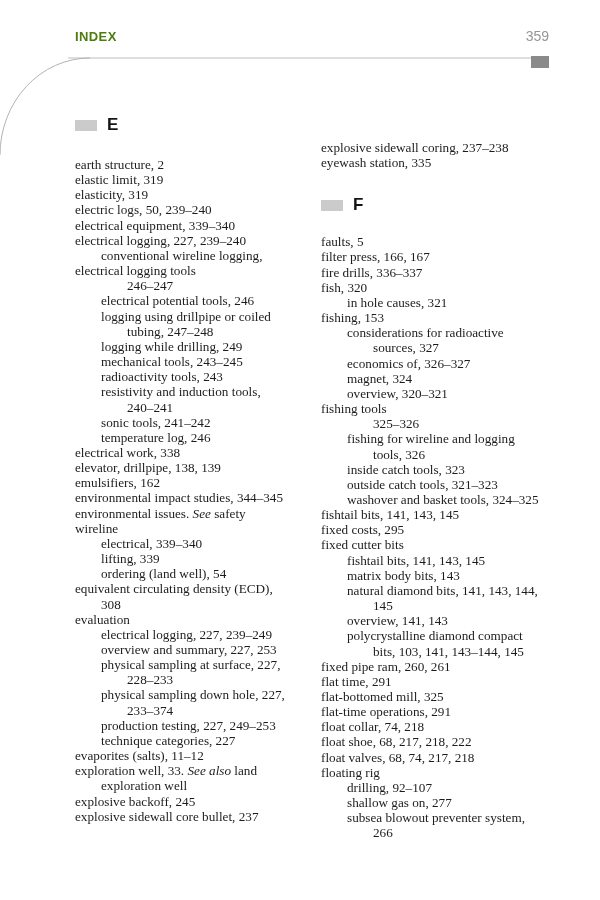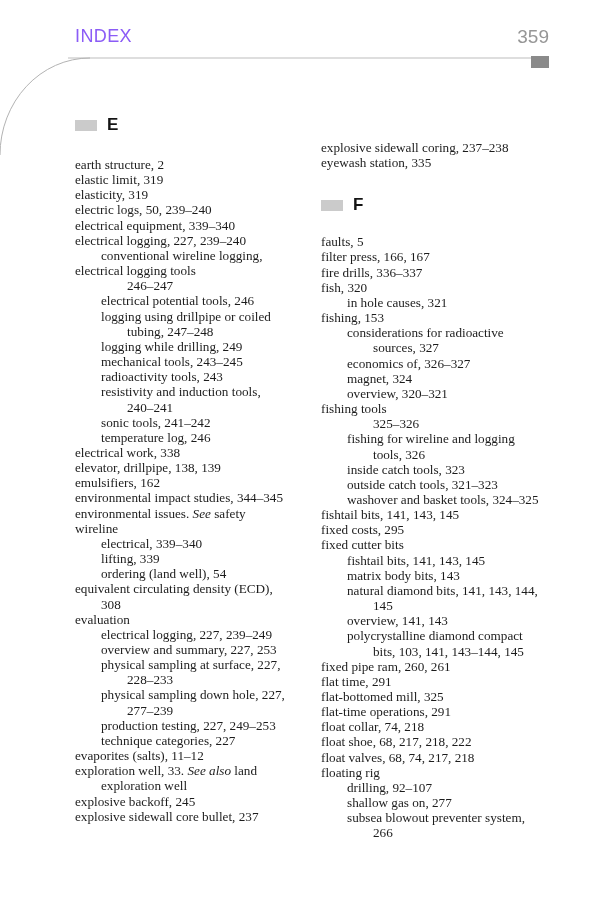--- a/index.html
+++ b/index.html
@@ -3,26 +3,26 @@
 <meta charset="utf-8">
 <style>
   html,body { margin:0; padding:0; background:#ffffff; }
   .page {
     position:relative; width:600px; height:900px; background:#ffffff;
     overflow:hidden; font-family:"Liberation Serif", serif; color:#1c1c1c;
   }
   
   .hdr-title {
     position:absolute; left:75px; top:29px;
-    font-family:"Liberation Sans", sans-serif; font-weight:normal;
-    font-size:18px; letter-spacing:0.4px; color:#8b5cf6; line-height:15px;
+    font-family:"Liberation Sans", sans-serif; font-weight:bold;
+    font-size:13px; letter-spacing:0.4px; color:#4d7c0f; line-height:15px;
   }
   .hdr-page-num {
     position:absolute; right:51px; top:29px;
-    font-family:"Liberation Sans", sans-serif; font-size:19px;
+    font-family:"Liberation Sans", sans-serif; font-size:14px;
     color:#969696; line-height:15px;
   }
   .hdr-rule {
     position:absolute; left:68px; top:57px; width:463px; height:2px;
     background:#dedede;
   }
   .hdr-corner-square {
     position:absolute; left:531px; top:56px; width:18px; height:12px;
     background:#8a8a8a;
   }
@@ -104,21 +104,21 @@
       <div class="line i1">lifting, 339</div>
       <div class="line i1">ordering (land well), 54</div>
       <div class="line i0">equivalent circulating density (ECD),</div>
       <div class="line i1">308</div>
       <div class="line i0">evaluation</div>
       <div class="line i1">electrical logging, 227, 239–249</div>
       <div class="line i1">overview and summary, 227, 253</div>
       <div class="line i1">physical sampling at surface, 227,</div>
       <div class="line i2">228–233</div>
       <div class="line i1">physical sampling down hole, 227,</div>
-      <div class="line i2">277–239</div>
+      <div class="line i2">233–374</div>
       <div class="line i1">production testing, 227, 249–253</div>
       <div class="line i1">technique categories, 227</div>
       <div class="line i0">evaporites (salts), 11–12</div>
       <div class="line i0">exploration well, 33. <i>See also</i> land</div>
       <div class="line i1">exploration well</div>
       <div class="line i0">explosive backoff, 245</div>
       <div class="line i0">explosive sidewall core bullet, 237</div>
     </div>
   <div class="col col-right">
       <div class="line i0">explosive sidewall coring, 237–238</div>

